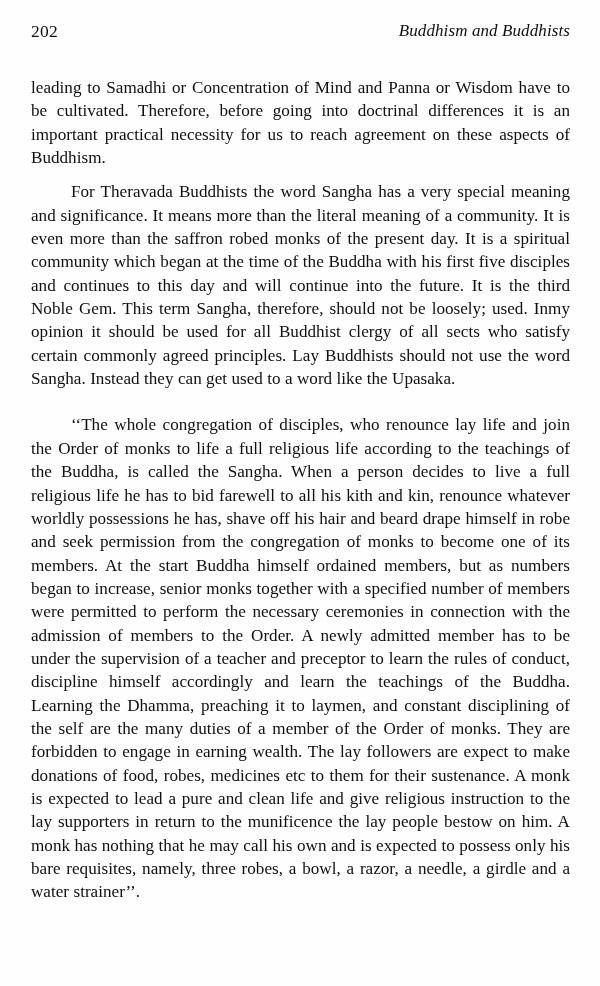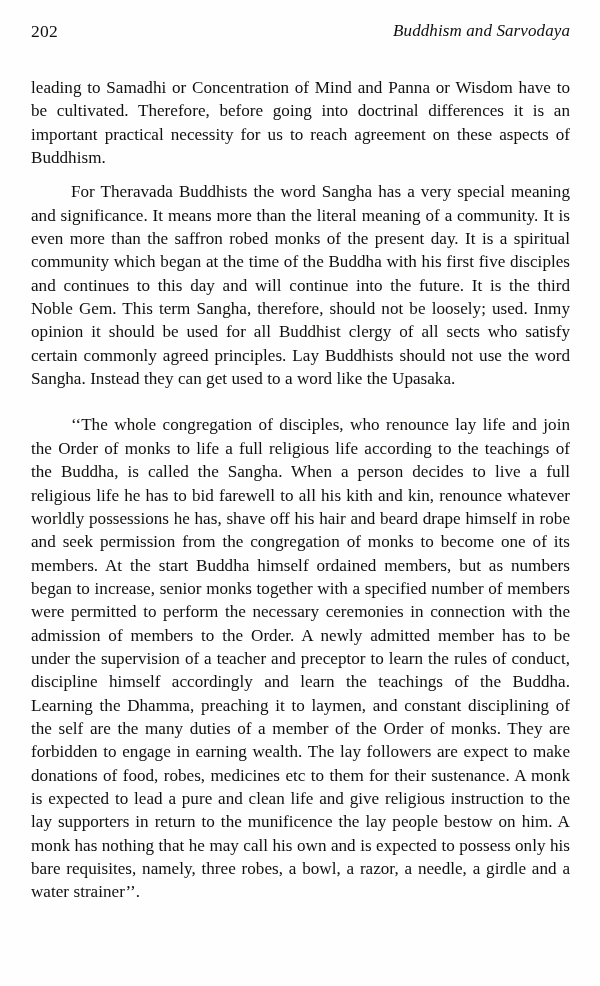--- a/index.html
+++ b/index.html
@@ -80,21 +80,21 @@
   .gap-sm { height: 11px; }
   .gap-md { height: 12px; }
 </style>
 </head>
 <body>
 
 <div class="page">
 
   <div class="running-head">
     <span class="folio">202</span>
-    <span class="head-title">Buddhism and Sarvodaya</span>
+    <span class="head-title">Buddhism and Buddhists</span>
   </div>
 
   <div class="text-block">
 
     <p class="para">leading to Samadhi or Concentration of Mind and Panna or Wisdom have to be cultivated. Therefore, before going into doctrinal differences it is an important practical necessity for us to reach agreement on these aspects of Buddhism.</p>
 
     <div class="gap-sm"></div>
 
     <p class="para indent">For Theravada Buddhists the word Sangha has a very special meaning and significance. It means more than the literal meaning of a community. It is even more than the saffron robed monks of the present day. It is a spiritual community which began at the time of the Buddha with his first five disciples and continues to this day and will continue into the future. It is the third Noble Gem. This term Sangha, therefore, should not be loosely; used. Inmy opinion it should be used for all Buddhist clergy of all sects who satisfy certain commonly agreed principles. Lay Buddhists should not use the word Sangha. Instead they can get used to a word like the Upasaka.</p>
 

